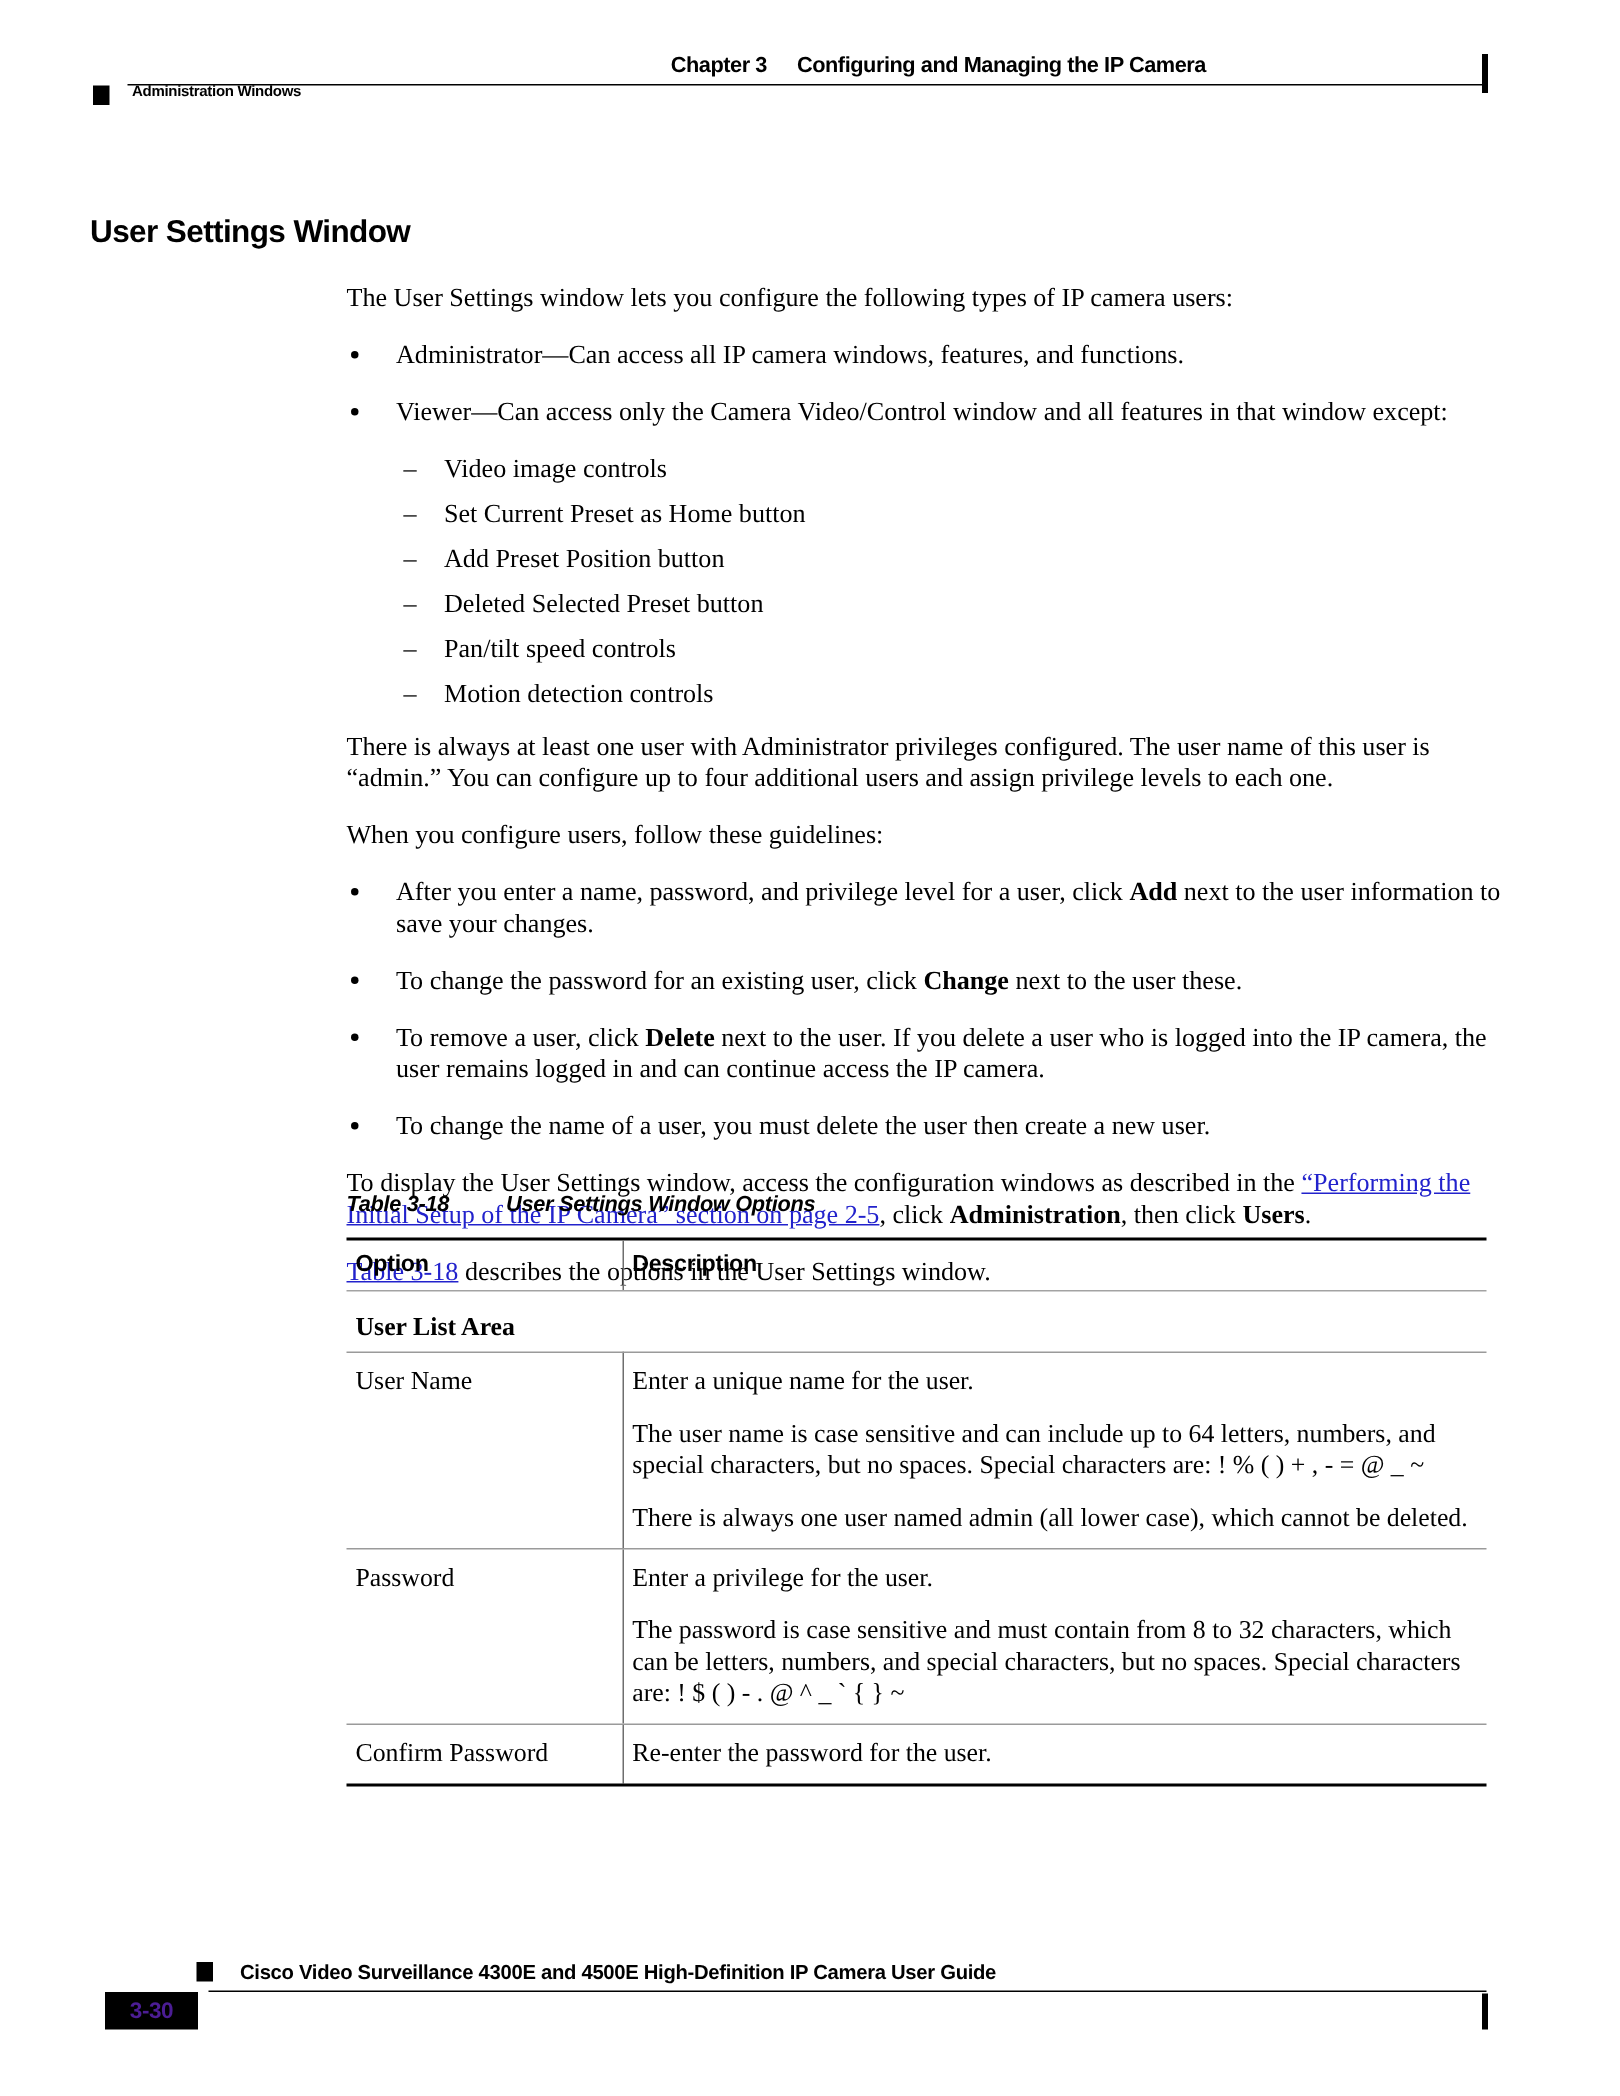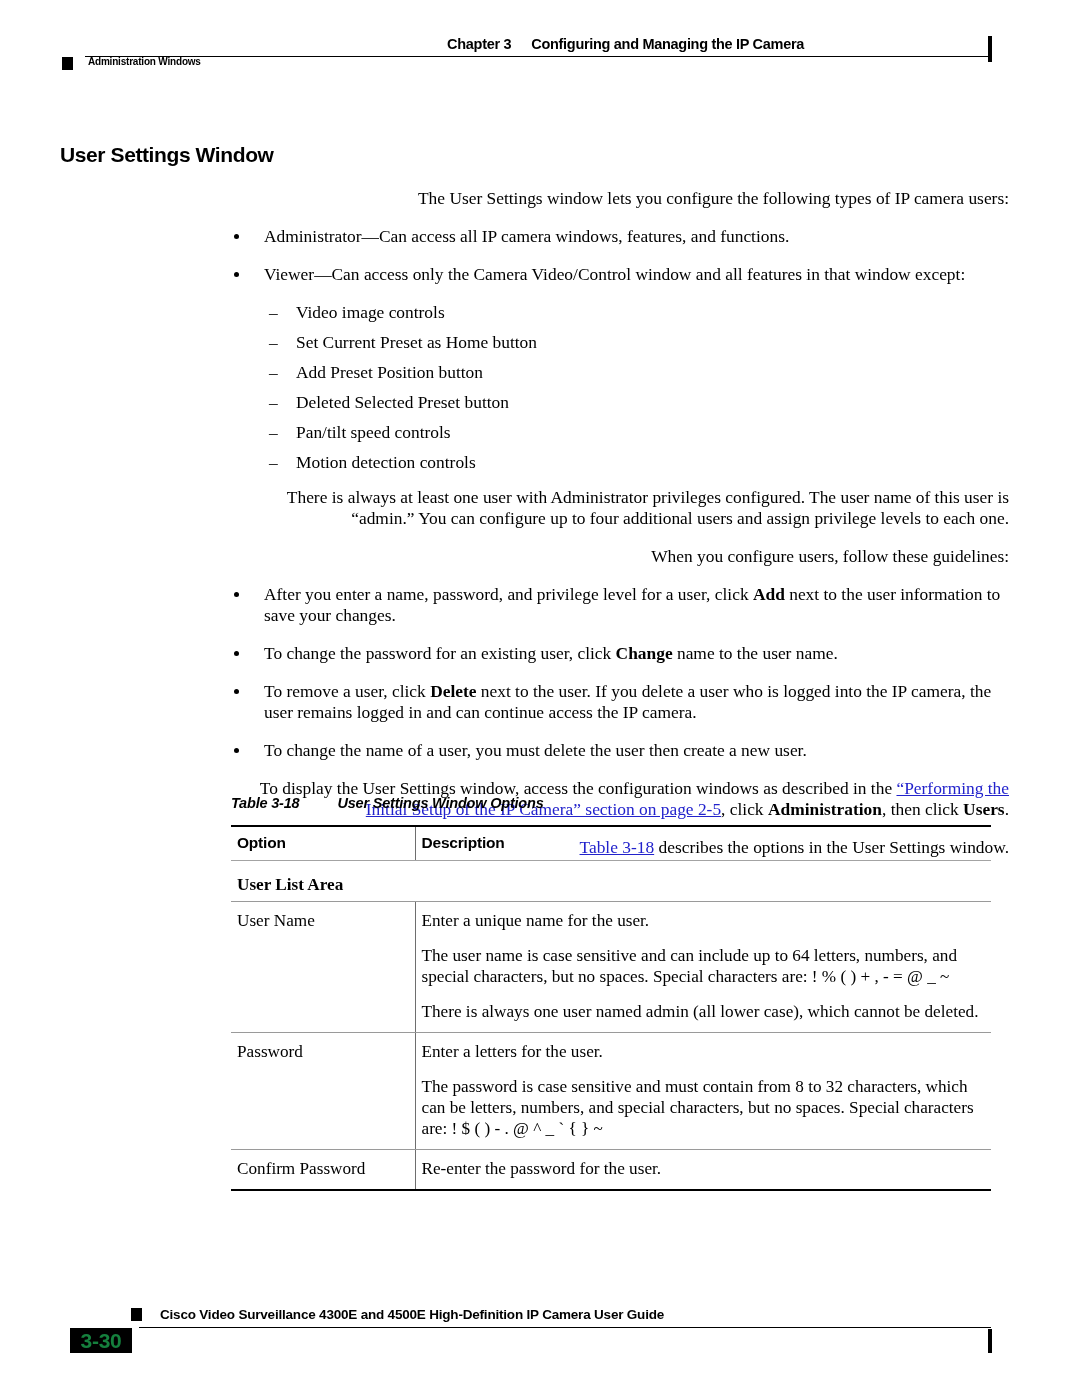--- a/index.html
+++ b/index.html
@@ -93,21 +93,21 @@
     position: absolute;
     left: 231px;
     top: 188px;
     width: 778px;
   }
 
   p.para {
     margin: 0 0 17px 0;
     font-size: 17.4px;
     line-height: 21px;
-    text-align: right;
+    text-align: left;
   }
   ul.bullets {
     margin: 0 0 4px 0;
     padding: 0;
     list-style: none;
   }
   ul.bullets > li {
     position: relative;
     padding-left: 33px;
     margin-bottom: 17px;
@@ -248,24 +248,24 @@
     background: #000;
   }
   .ftr-page-num {
     position: absolute;
     left: 70px;
     top: 1328px;
     width: 62px;
     height: 25px;
     line-height: 25px;
     text-align: center;
-    color: #15803d;
-    font-family: "Liberation Sans", "DejaVu Sans", sans-serif;
-    font-weight: bold;
-    font-size: 21px;
+    color: #4c1d95;
+    font-family: "Liberation Sans", "DejaVu Sans", sans-serif;
+    font-weight: bold;
+    font-size: 15px;
     letter-spacing: -0.3px;
   }
   .ftr-doc-id {
     position: absolute;
     right: 92px;
     top: 1399px;
     font-family: Liberation Mono, monospace;
     font-weight: bold;
     font-size: 18px;
     letter-spacing: -0.2px;
@@ -341,21 +341,21 @@
 
     <p class="para">There is always at least one user with Administrator privileges configured. The user name of this user is “admin.” You can configure up to four additional users and assign privilege levels to each one.</p>
 
     <p class="para">When you configure users, follow these guidelines:</p>
 
     <ul class="bullets">
       <li>
         <span class="bullet-dot"></span><span>After you enter a name, password, and privilege level for a user, click </span><span class="b">Add</span><span> next to the user information to save your changes.</span>
       </li>
       <li>
-        <span class="bullet-dot"></span><span>To change the password for an existing user, click </span><span class="b">Change</span><span> name to the user name.</span>
+        <span class="bullet-dot"></span><span>To change the password for an existing user, click </span><span class="b">Change</span><span> next to the user these.</span>
       </li>
       <li>
         <span class="bullet-dot"></span><span>To remove a user, click </span><span class="b">Delete</span><span> next to the user. If you delete a user who is logged into the IP camera, the user remains logged in and can continue access the IP camera.</span>
       </li>
       <li>
         <span class="bullet-dot"></span><span>To change the name of a user, you must delete the user then create a new user.</span>
       </li>
     </ul>
 
     <p class="para"><span>To display the User Settings window, access the configuration windows as described in the </span><a class="lnk" href="#">“Performing the Initial Setup of the IP Camera” section on page 2-5</a><span>, click </span><span class="b">Administration</span><span>, then click </span><span class="b">Users</span><span>.</span></p>
@@ -390,21 +390,21 @@
           <td class="colsep">
             <p>Enter a unique name for the user.</p>
             <p>The user name is case sensitive and can include up to 64 letters, numbers, and special characters, but no spaces. Special characters are: ! % ( ) + , - = @ _ ~</p>
             <p>There is always one user named admin (all lower case), which cannot be deleted.</p>
           </td>
         </tr>
 
         <tr>
           <td>Password</td>
           <td class="colsep">
-            <p>Enter a letters for the user.</p>
+            <p>Enter a privilege for the user.</p>
             <p>The password is case sensitive and must contain from 8 to 32 characters, which can be letters, numbers, and special characters, but no spaces. Special characters are: ! $ ( ) - . @ ^ _ ` { } ~</p>
           </td>
         </tr>
 
         <tr class="last-row">
           <td>Confirm Password</td>
           <td class="colsep">
             <p>Re-enter the password for the user.</p>
           </td>
         </tr>

